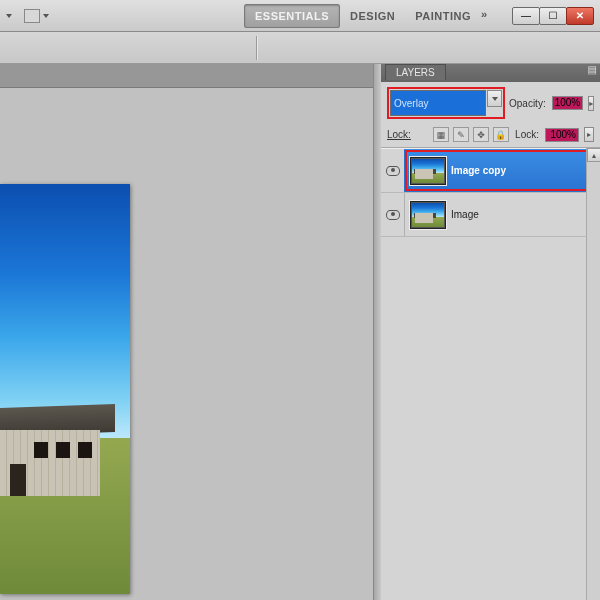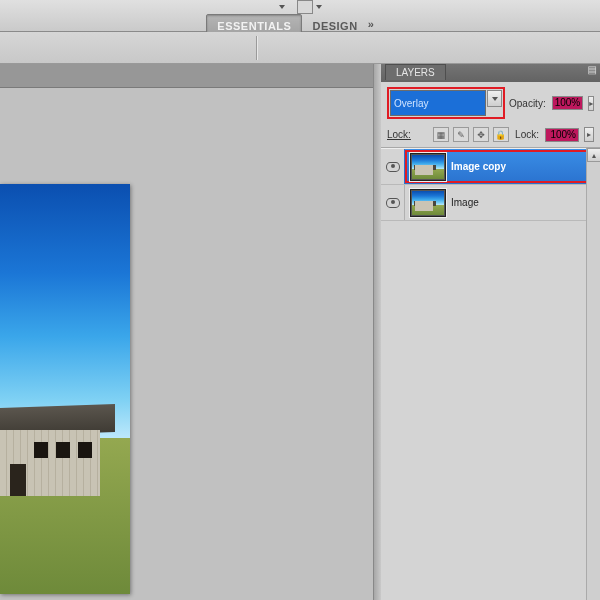--- a/index.html
+++ b/index.html
@@ -1,19 +1,19 @@
 <!DOCTYPE html>
 <html><head>
 <meta charset="utf-8">
 <style>
 * { margin: 0; padding: 0; box-sizing: border-box; font-family: Tahoma, Arial, sans-serif; font-size: 11px; }
 body { width: 600px; height: 600px; background: #b8b8b8; overflow: hidden; position: relative; }
 
 
-.menubar { height: 32px; background: linear-gradient(#e0e0e0, #cacaca); border-bottom: 1px solid #8a8a8a; display: flex; align-items: center; padding: 0 6px; flex-direction: column; }
+.menubar { height: 32px; background: linear-gradient(#e0e0e0, #cacaca); border-bottom: 1px solid #8a8a8a; display: flex; align-items: center; padding: 0 6px; }
 .menubar-left { display: flex; align-items: center; gap: 3px; }
 .tiny-icon { width: 16px; height: 14px; border: 1px solid #888; background: #d8d8d8; }
 .dd-caret { width: 0; height: 0; border-left: 3px solid transparent; border-right: 3px solid transparent; border-top: 4px solid #555; }
 .menubar-mid { flex: 1; }
 .workspace-tabs { display: flex; align-items: center; margin-right: 10px; }
 .ws-tab { padding: 5px 10px; color: #5a5a5a; font-weight: bold; letter-spacing: 0.5px; }
 .ws-tab.active { background: linear-gradient(#b5b5b5, #a0a0a0); color: #f2f2f2; border: 1px solid #7a7a7a; border-radius: 2px; box-shadow: inset 0 1px 2px rgba(0,0,0,0.25); }
 .more-arrows { width: 16px; height: 16px; color: #555; font-weight: bold; }
 .winctrls { display: flex; gap: 0; margin-left: 6px; }
 .winbtn { width: 28px; height: 18px; border: 1px solid #6a6a6a; background: linear-gradient(#eee, #cfcfcf); border-radius: 2px; display: flex; align-items: center; justify-content: center; font-size: 10px; margin-left: -1px; }
@@ -54,21 +54,21 @@
 .pct-field { width:34px; height:14px; border:1px solid #888; background:#be185d; text-align:right; padding:0 2px; font-size:10px; margin-left:2px; }
 .mini-flyout { width:10px; height:15px; border:1px solid #8a8a8a; background:linear-gradient(#efefef,#cfcfcf); margin-left:1px; display:flex; align-items:center; justify-content:center; font-size:8px; color:#555; }
 
 
 .lock-row { display:flex; align-items:center; padding: 3px 6px 5px; gap:4px; border-bottom:1px solid #a8a8a8; }
 .lock-row .lbl { font-size:10px; color:#333; margin-right:18px;text-decoration:underline; }
 .lock-ic { width:16px; height:15px; border:1px solid #9a9a9a; background:#dadada; display:flex; align-items:center; justify-content:center; font-size:9px; color:#555; }
 
 
 .layers-list { border-top:1px solid #eee; }
-.layer-row { display:flex; align-items:center; height:36px; border-bottom:1px solid #b9b9b9; padding-right:16px; position:relative; }
+.layer-row { display:flex; align-items:center; height:44px; border-bottom:1px solid #b9b9b9; padding-right:16px; position:relative; }
 .layer-row.selected { background: linear-gradient(#3a8ee6,#2a72cf); color:#fff; }
 .layer-row.selected-outline::before { content:""; position:absolute; left:24px; right:2px; top:1px; bottom:1px; border:2px solid #e01b24; pointer-events:none; }
 .vis-col { width:24px; height:100%; display:flex; align-items:center; justify-content:center; border-right:1px solid #b0b0b0; }
 .layer-row.selected .vis-col { background:#d4d4d4; border-right-color:#2a72cf; }
 .eye { width:14px; height:10px; border:1px solid #555; border-radius:60% / 100%; position:relative; }
 .eye::after { content:""; position:absolute; top:1px; left:4px; width:4px; height:4px; background:#555; border-radius:50%; }
 .thumb { width:34px; height:26px; border:1px solid #555; margin:0 6px; background:#fff; box-shadow:0 0 0 1px #222, 0 0 0 2px #eee; position:relative; overflow:hidden; }
 .thumb .sky { height:60%; }
 .thumb .ground { height:40%; }
 .thumb .mini-roof { position:absolute; left:2px; bottom:35%; width:22px; height:5px; background:#4a463e; }
@@ -88,20 +88,21 @@
   <div class="menubar-left">
     <span class="dd-caret"></span>
     <div style="width:6px"></div>
     <div class="tiny-icon"></div>
     <span class="dd-caret"></span>
   </div>
   <div class="menubar-mid"></div>
   <div class="workspace-tabs">
     <div class="ws-tab active">ESSENTIALS</div>
     <div class="ws-tab">DESIGN</div>
+    <div class="ws-tab">PAINTING</div>
     <div class="more-arrows">»</div>
   </div>
   <div class="winctrls">
     <div class="winbtn">—</div>
     <div class="winbtn">☐</div>
     <div class="winbtn close">✕</div>
   </div>
 </div>
 
 <div class="optbar"></div>

